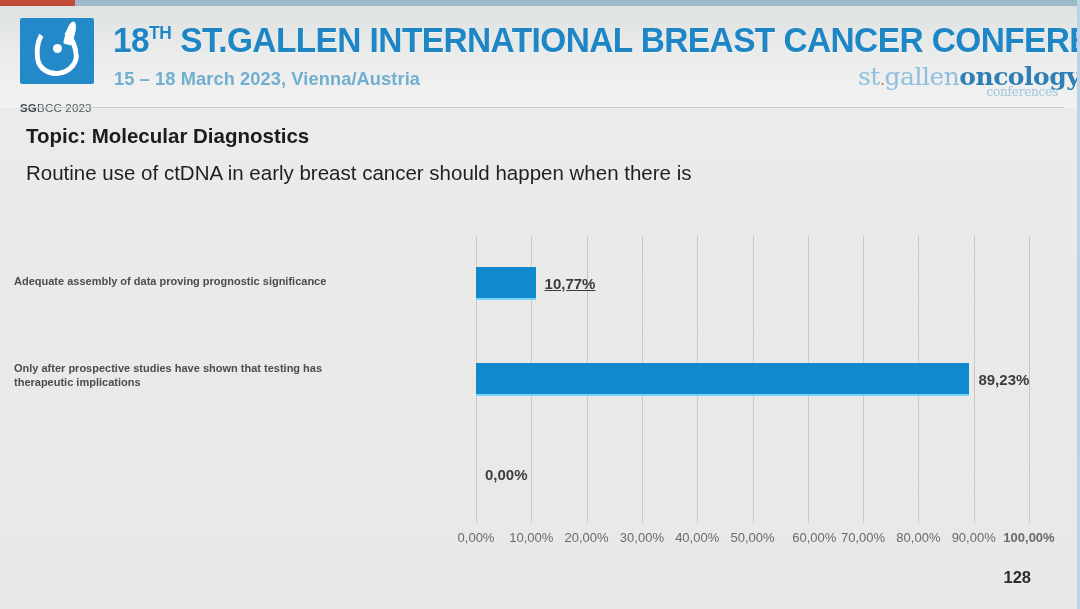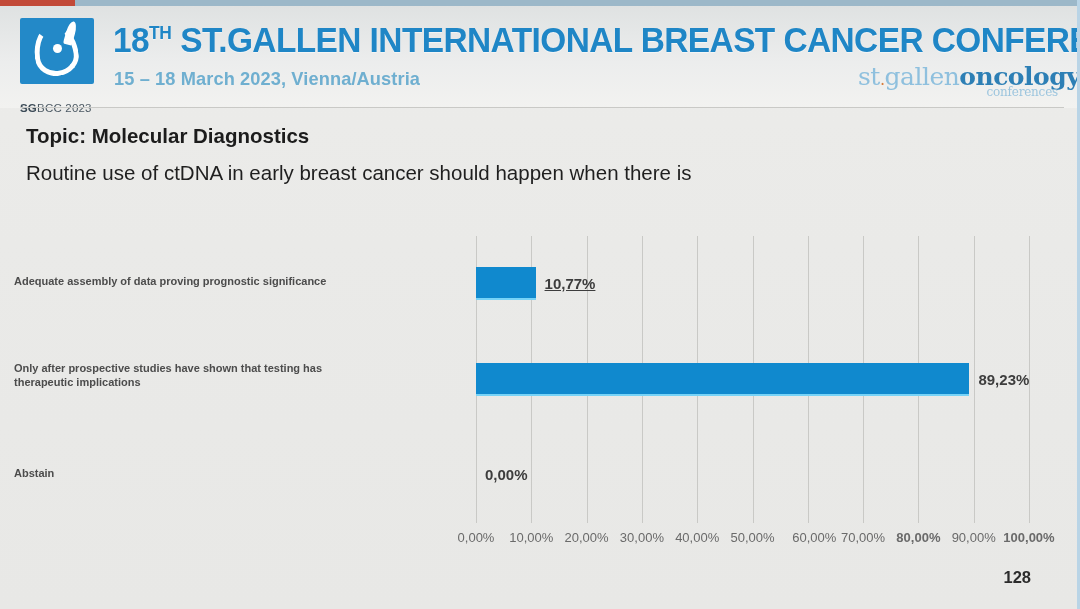--- a/index.html
+++ b/index.html
@@ -232,28 +232,27 @@
         <div class="gridline" style="left: 497.7px;"></div>
         <div class="gridline" style="left: 553px;"></div>
         <div class="bar" style="left: 0px; top: 31.3333px; width: 59.5581px; height: 33px;"></div>
         <div class="bar" style="left: 0px; top: 127px; width: 493.442px; height: 33px;"></div>
       </div>
   <div class="bar-value" style="left: 544.558px; top: 38.8333px; text-decoration: underline;">10,77%</div>
       <div class="cat-label" style="left: 14px; width: 456px; right: auto; top: 38.3333px;"><span>Adequate assembly of data proving prognostic significance</span></div>
       <div class="bar-value" style="left: 978.442px; top: 134.5px;">89,23%</div>
       <div class="cat-label" style="left: 14px; width: 456px; right: auto; top: 124.5px;"><span>Only after prospective studies have shown that testing has</span><br><span>therapeutic implications</span></div>
       <div class="bar-value" style="left: 485px; top: 230.167px;">0,00%</div>
-      <div class="cat-label" style="left: 14px; width: 456px; right: auto; top: 229.667px;"><span>Abstain</span></div>
       <div class="axis-tick" style="width: 70px; left: 441px;">0,00%</div>
       <div class="axis-tick" style="width: 70px; left: 496.3px;">10,00%</div>
       <div class="axis-tick" style="width: 70px; left: 551.6px;">20,00%</div>
       <div class="axis-tick" style="width: 70px; left: 606.9px;">30,00%</div>
       <div class="axis-tick" style="width: 70px; left: 662.2px;">40,00%</div>
       <div class="axis-tick" style="width: 70px; left: 717.5px;">50,00%</div>
       <div class="axis-tick" style="width: 70px; left: 772.8px; padding-left: 13px;">60,00%</div>
       <div class="axis-tick" style="width: 70px; left: 828.1px;">70,00%</div>
-      <div class="axis-tick" style="width: 70px; left: 883.4px; font-weight: bold;">80,00%</div>
+      <div class="axis-tick" style="width: 70px; left: 883.4px;">80,00%</div>
       <div class="axis-tick" style="width: 70px; left: 938.7px;">90,00%</div>
       <div class="axis-tick" style="width: 70px; left: 994px; font-weight: bold;">100,00%</div>
     </div>
 
   <div id="page-number">128</div>
 </div>
 
 </body></html>

